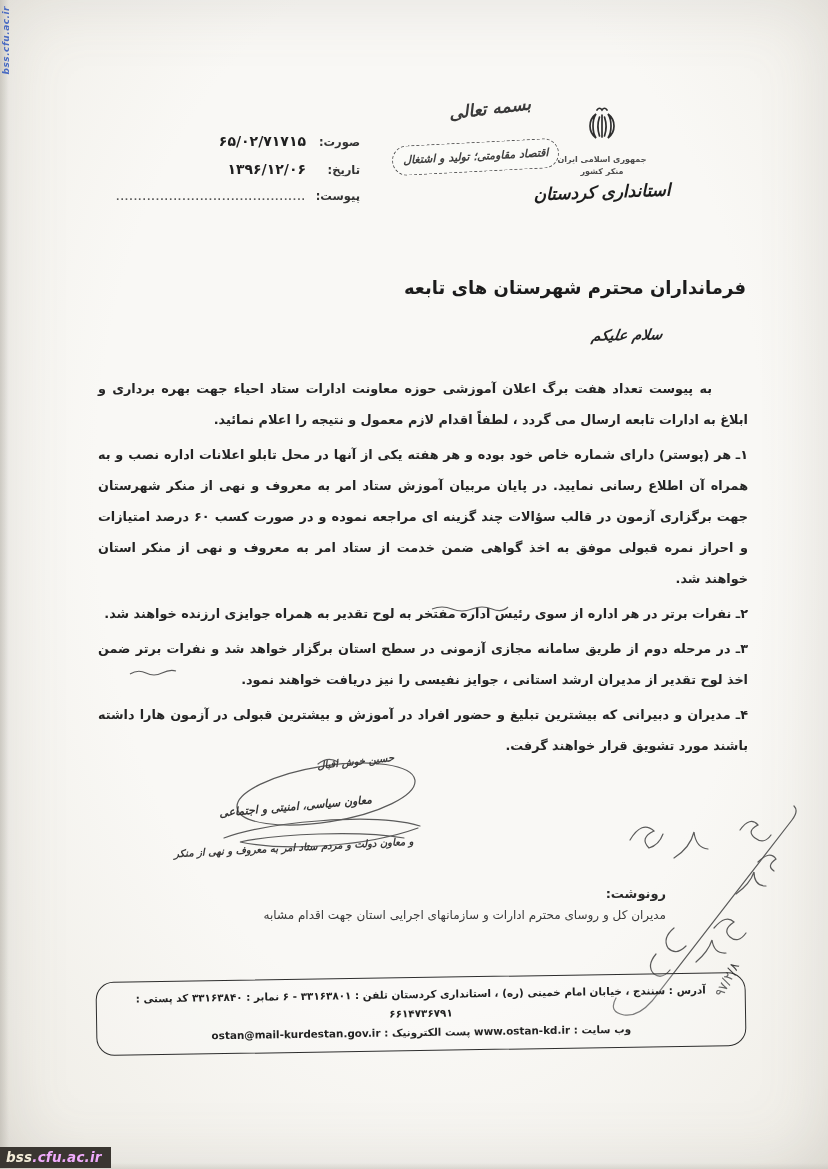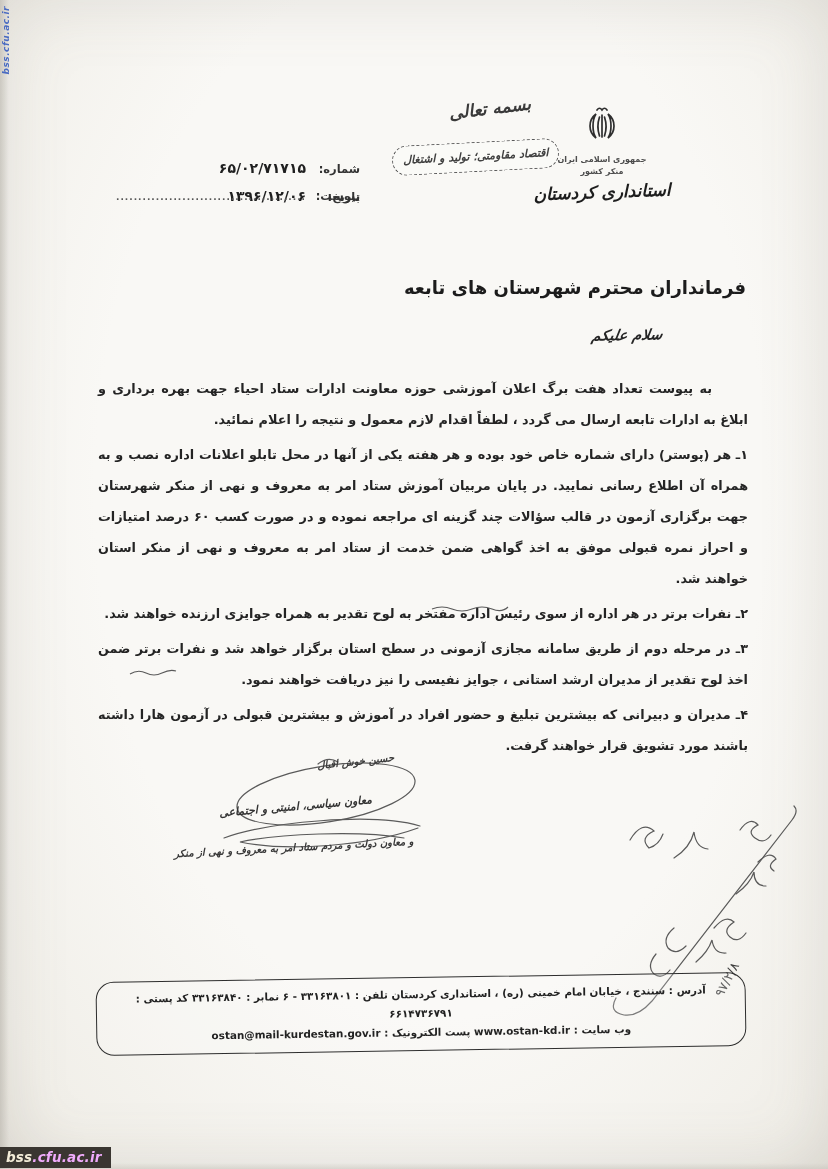--- a/index.html
+++ b/index.html
@@ -36,21 +36,21 @@
   .besmele { font-size:17px; font-weight:bold; font-style:italic; color:#3a3a3a;
     transform:rotate(-7deg) translateX(14px); letter-spacing:-.5px; }
   .stamp { display:inline-block; margin-top:22px; padding:7px 10px 8px;
     border:1.6px dashed #5a5a5a; border-radius:16px; transform:rotate(-3deg);
     font-size:11px; font-weight:bold; font-style:italic; color:#404040; background:rgba(255,255,255,.25); }
 
   
   .fields { position:absolute; top:133px; left:150px; width:210px; direction:rtl; }
   .field-row { display:flex; align-items:baseline; gap:10px; height:28px; }
   .field-label { font-size:11.5px; font-weight:bold; color:#333; width:44px; }
-  .field-value { font-size:14px; font-weight:bold; color:#1f1f1f; direction:ltr; letter-spacing:.5px;margin-top:27px; }
+  .field-value { font-size:14px; font-weight:bold; color:#1f1f1f; direction:ltr; letter-spacing:.5px; }
   .field-dots { font-size:9px; letter-spacing:1px; color:#555; font-weight:bold; }
 
   
   .recipient { position:absolute; top:277px; right:82px; font-size:18px; font-weight:bold; color:#1c1c1c; direction:rtl;margin-left:20px; }
   .salutation { position:absolute; top:327px; right:166px; font-size:14.5px; font-weight:bold; font-style:italic;
     color:#262626; transform:skewX(-10deg) rotate(-1deg); direction:rtl; }
   .body-text { position:absolute; top:354px; right:80px; left:98px; direction:rtl; text-align:justify;
     font-size:12.8px; font-weight:bold; color:#242424; line-height:31px;margin-top:19px; }
   .body-text p { margin:0 0 4px; }
   .body-text .intro { text-indent:36px; }
@@ -109,21 +109,21 @@
     <div class="org-main">استانداری کردستان</div>
   </div>
 
   <div class="header-center">
     <div class="besmele">بسمه تعالی</div>
     <div class="stamp">اقتصاد مقاومتی؛ تولید و اشتغال</div>
   </div>
 
   <div class="fields">
     <div class="field-row">
-      <span class="field-label">شماره:</span>
+      <span class="field-label">صورت:</span>
       <span class="field-value">۶۵/۰۲/۷۱۷۱۵</span>
     </div>
     <div class="field-row">
       <span class="field-label">تاریخ:</span>
       <span class="field-value">۱۳۹۶/۱۲/۰۶</span>
     </div>
     <div class="field-row">
       <span class="field-label">پیوست:</span>
       <span class="field-dots">...........................................</span>
     </div>
@@ -170,20 +170,24 @@
       <path d="M168,84 q12,-12 18,-3 q-10,7 -2,12"></path>
       <path d="M146,116 q14,-10 18,-22 q0,14 12,14"></path>
       <path d="M124,150 q12,-14 20,-6 q-12,8 -4,15 t16,-4"></path>
       <path d="M106,184 q12,-10 16,-22 q2,14 14,13"></path>
       <path d="M84,150 q-12,10 -6,20 q8,8 18,-2"></path>
       <path d="M66,176 q-10,12 -2,20 q8,6 16,-4"></path>
     </g>
     <text x="118" y="214" font-size="13" fill="#3d3d3d" transform="rotate(-62 130 205)">۹۷/۲/۸</text>
   </svg>
 
+  <div class="postscript">
+    <div class="ps-label">رونوشت:</div>
+    <div class="ps-text">مدیران کل و روسای محترم ادارات و سازمانهای اجرایی استان جهت اقدام مشابه</div>
+  </div>
 
   <div class="footer">
     <div>آدرس : سنندج ، خیابان امام خمینی (ره) ، استانداری کردستان   تلفن : ۳۳۱۶۳۸۰۱ - ۶   نمابر : ۳۳۱۶۳۸۴۰   کد پستی : ۶۶۱۴۷۳۶۷۹۱</div>
     <div>
       <span>وب سایت :</span>
       <span class="ltr">www.ostan-kd.ir</span>
       <span> </span>
       <span>پست الکترونیک :</span>
       <span class="ltr">ostan@mail-kurdestan.gov.ir</span>
     </div>

